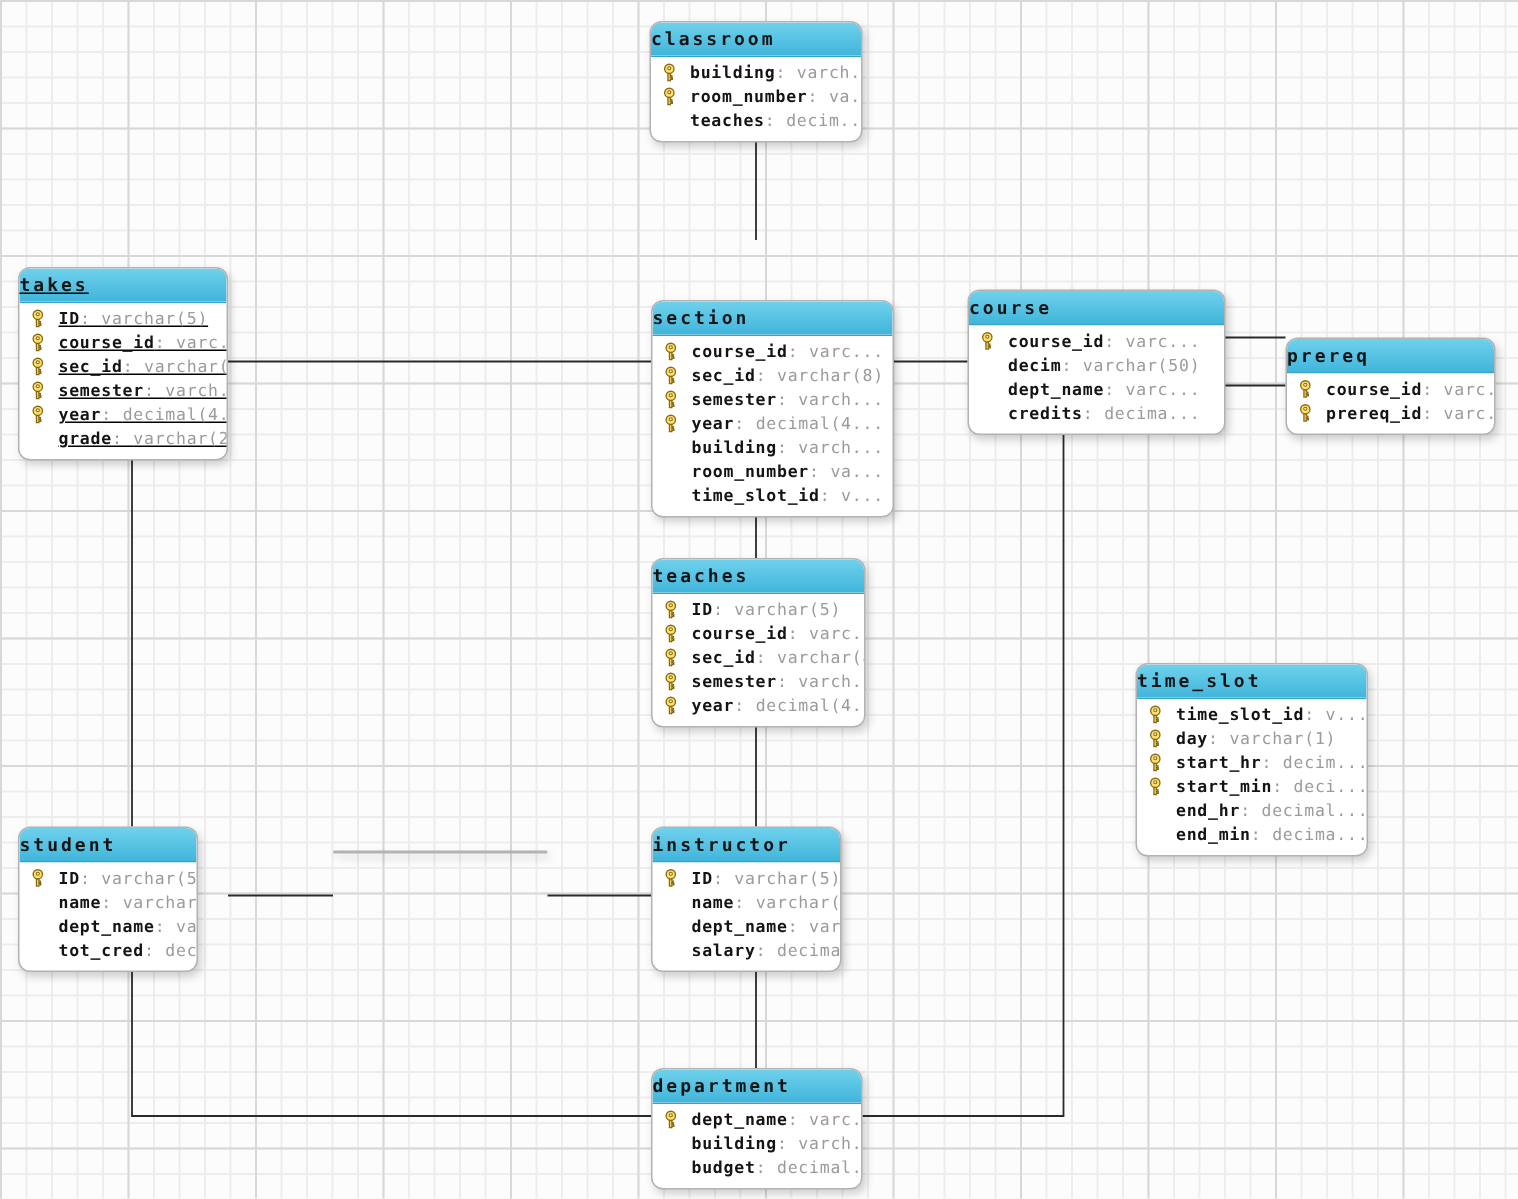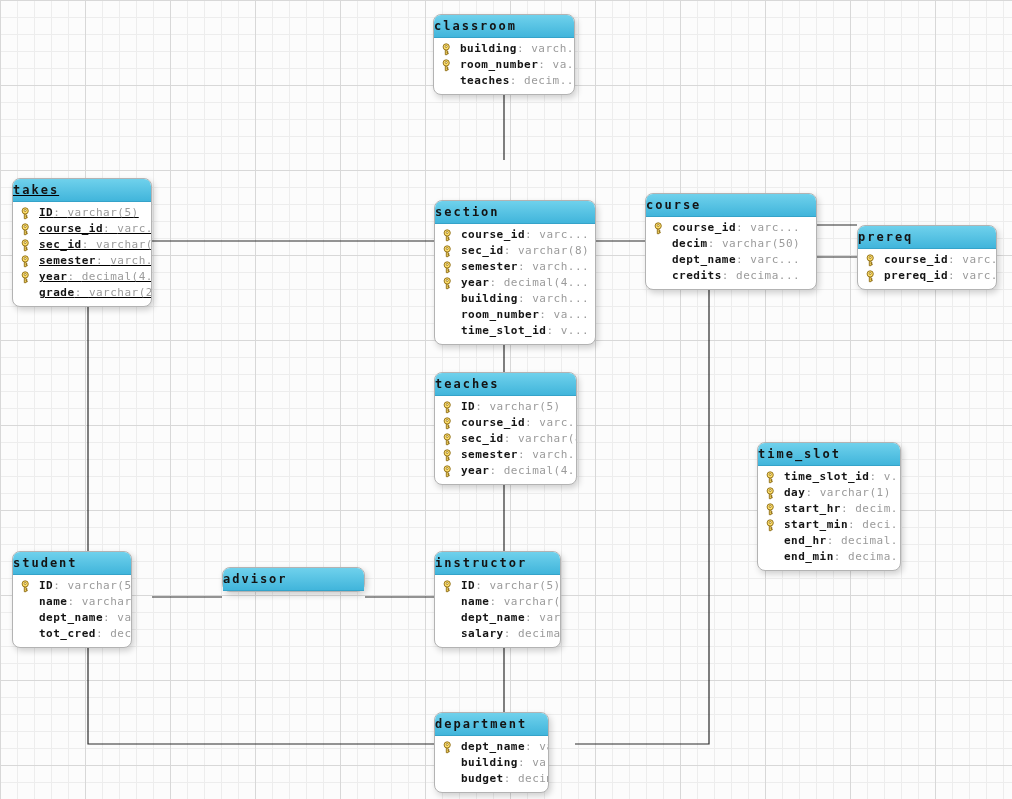--- a/index.html
+++ b/index.html
@@ -232,21 +232,21 @@
               </svg></span><span class="fname">semester</span><span class="ftype">varch...</span></div>
           <div class="t-row"><span class="keyicon"><svg width="13" height="13" viewBox="0 0 13 13">
                 <g stroke="#8a6914" stroke-width="0.9" fill="#ffe06a">
                   <path d="M5.3 6.4 L5.3 11.7 L6.9 11.7 L6.9 10.9 L8.2 10.9 L8.2 9.9 L6.9 9.9 L6.9 9.4 L7.9 9.4 L7.9 8.4 L6.9 8.4 L6.9 6.4 Z"></path>
                   <circle cx="6.2" cy="3.9" r="3.1"></circle>
                   <circle cx="6.2" cy="3.5" r="1.05" fill="#fdf6d8" stroke-width="0.7"></circle>
                 </g>
               </svg></span><span class="fname">year</span><span class="ftype">decimal(4...</span></div>
         </div>
       </div>
-      <div class="table" style="left: 757px; top: 442px; width: 144px;">
+      <div class="table" style="left: 757px; top: 442px; width: 155px;">
         <div class="t-header"><span>time_slot</span></div>
         <div class="t-body">
           <div class="t-row"><span class="keyicon"><svg width="13" height="13" viewBox="0 0 13 13">
                 <g stroke="#8a6914" stroke-width="0.9" fill="#ffe06a">
                   <path d="M5.3 6.4 L5.3 11.7 L6.9 11.7 L6.9 10.9 L8.2 10.9 L8.2 9.9 L6.9 9.9 L6.9 9.4 L7.9 9.4 L7.9 8.4 L6.9 8.4 L6.9 6.4 Z"></path>
                   <circle cx="6.2" cy="3.9" r="3.1"></circle>
                   <circle cx="6.2" cy="3.5" r="1.05" fill="#fdf6d8" stroke-width="0.7"></circle>
                 </g>
               </svg></span><span class="fname">time_slot_id</span><span class="ftype">v...</span></div>
           <div class="t-row"><span class="keyicon"><svg width="13" height="13" viewBox="0 0 13 13">
@@ -283,38 +283,37 @@
                   <circle cx="6.2" cy="3.9" r="3.1"></circle>
                   <circle cx="6.2" cy="3.5" r="1.05" fill="#fdf6d8" stroke-width="0.7"></circle>
                 </g>
               </svg></span><span class="fname">ID</span><span class="ftype">varchar(5)</span></div>
           <div class="t-row"><span class="keyicon"></span><span class="fname">name</span><span class="ftype">varchar(20)</span></div>
           <div class="t-row"><span class="keyicon"></span><span class="fname">dept_name</span><span class="ftype">varc...</span></div>
           <div class="t-row"><span class="keyicon"></span><span class="fname">tot_cred</span><span class="ftype">decim...</span></div>
         </div>
       </div>
       <div class="table" style="left: 222px; top: 567px; width: 143px;">
-        <div class="t-header"><span>advisor</span></div>
       </div>
       <div class="table" style="left: 434px; top: 551px; width: 127px;">
         <div class="t-header"><span>instructor</span></div>
         <div class="t-body">
           <div class="t-row"><span class="keyicon"><svg width="13" height="13" viewBox="0 0 13 13">
                 <g stroke="#8a6914" stroke-width="0.9" fill="#ffe06a">
                   <path d="M5.3 6.4 L5.3 11.7 L6.9 11.7 L6.9 10.9 L8.2 10.9 L8.2 9.9 L6.9 9.9 L6.9 9.4 L7.9 9.4 L7.9 8.4 L6.9 8.4 L6.9 6.4 Z"></path>
                   <circle cx="6.2" cy="3.9" r="3.1"></circle>
                   <circle cx="6.2" cy="3.5" r="1.05" fill="#fdf6d8" stroke-width="0.7"></circle>
                 </g>
               </svg></span><span class="fname">ID</span><span class="ftype">varchar(5)</span></div>
           <div class="t-row"><span class="keyicon"></span><span class="fname">name</span><span class="ftype">varchar(20)</span></div>
           <div class="t-row"><span class="keyicon"></span><span class="fname">dept_name</span><span class="ftype">varc...</span></div>
           <div class="t-row"><span class="keyicon"></span><span class="fname">salary</span><span class="ftype">decimal...</span></div>
         </div>
       </div>
-      <div class="table" style="left: 434px; top: 712px; width: 115px;">
+      <div class="table" style="left: 434px; top: 712px; width: 141px;">
         <div class="t-header"><span>department</span></div>
         <div class="t-body">
           <div class="t-row"><span class="keyicon"><svg width="13" height="13" viewBox="0 0 13 13">
                 <g stroke="#8a6914" stroke-width="0.9" fill="#ffe06a">
                   <path d="M5.3 6.4 L5.3 11.7 L6.9 11.7 L6.9 10.9 L8.2 10.9 L8.2 9.9 L6.9 9.9 L6.9 9.4 L7.9 9.4 L7.9 8.4 L6.9 8.4 L6.9 6.4 Z"></path>
                   <circle cx="6.2" cy="3.9" r="3.1"></circle>
                   <circle cx="6.2" cy="3.5" r="1.05" fill="#fdf6d8" stroke-width="0.7"></circle>
                 </g>
               </svg></span><span class="fname">dept_name</span><span class="ftype">varc...</span></div>
           <div class="t-row"><span class="keyicon"></span><span class="fname">building</span><span class="ftype">varch...</span></div>

